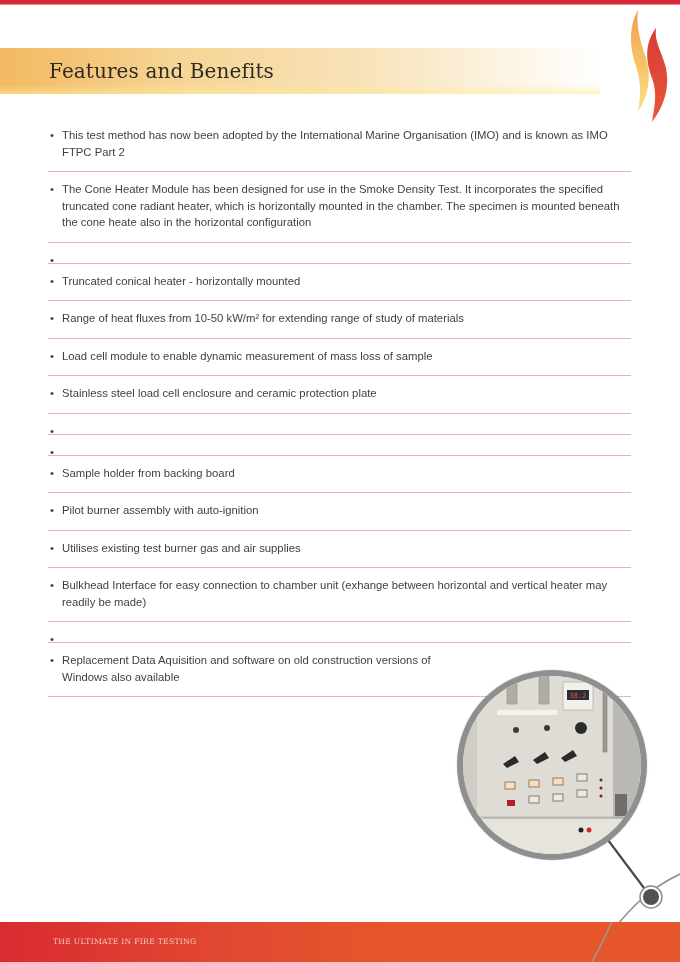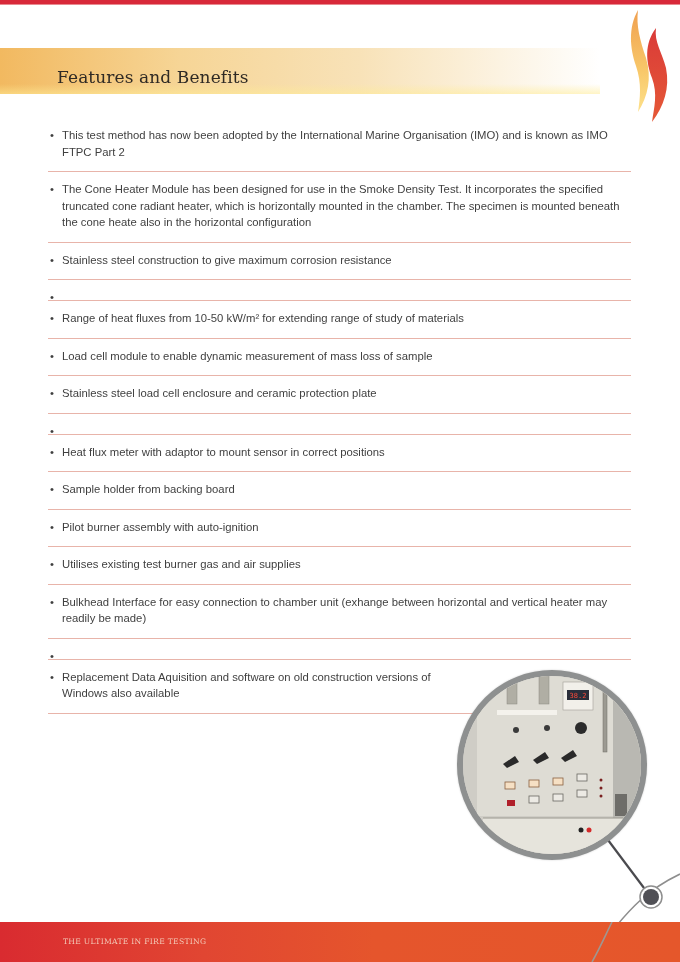--- a/index.html
+++ b/index.html
@@ -18,22 +18,22 @@
       position: absolute; left: 0; top: 48px; width: 600px; height: 46px;
       background: linear-gradient(90deg, #f2b960 0%, #f6d596 30%, #f8e2b8 60%, rgba(255,255,255,0) 100%);
     }
     .title-band::after {
       content: ""; position: absolute; left: 0; bottom: 0; width: 100%; height: 10px;
       background: linear-gradient(180deg, rgba(255,236,150,0) 0%, rgba(255,236,150,0.55) 100%);
     }
     .page-title {
       position: absolute; left: 49px; top: 59px;
       font-family: "DejaVu Serif", "Liberation Serif", serif;
-      font-size: 17px; color: #2f2a24; letter-spacing: 0.1px;
-      margin: 8px; font-weight: normal;
+      font-size: 20px; color: #2f2a24; letter-spacing: 0.1px;
+      margin: 0; font-weight: normal;
     }
     .flame {
       position: absolute; left: 626px; top: 8px; width: 44px; height: 116px;
     }
     .features-list {
       position: absolute; left: 48px; top: 118px; width: 583px;
       margin: 0; padding: 0; list-style: none;
     }
     .feature-item {
       position: relative;
@@ -56,21 +56,21 @@
     }
     .connector {
       position: absolute; left: 560px; top: 820px; width: 120px; height: 142px;
       pointer-events: none;
     }
     .footer {
       position: absolute; left: 0; top: 922px; width: 680px; height: 40px;
       background: linear-gradient(90deg, #d92b30 0%, #e14632 30%, #e5552c 55%, #e5572b 100%);
     }
     .footer-text {
-      position: absolute; left: 63px; top: 15px;
+      position: absolute; left: 53px; top: 15px;
       font-family: "DejaVu Serif", "Liberation Serif", serif;
       font-size: 7.6px; color: #f3cbb9; letter-spacing: 0.3px;
     }
     .footer-arc { position: absolute; left: 0; top: 0; }
   </style>
 </head>
 <body>
 
 <div class="top-bar"></div>
 
@@ -89,27 +89,27 @@
       <stop offset="1" stop-color="#e4502c"></stop>
     </linearGradient>
   </defs>
   <path d="M12 2 C2 20, 4 40, 10 58 C16 76, 14 90, 12 104 C22 88, 26 70, 20 50 C14 32, 10 18, 12 2 Z" fill="url(#fl1)"></path>
   <path d="M30 20 C18 36, 20 54, 26 70 C32 86, 28 100, 26 114 C38 98, 44 80, 40 60 C36 44, 28 34, 30 20 Z" fill="url(#fl2)" opacity="0.95"></path>
 </svg>
 
 <ul class="features-list">
   <li class="feature-item"><span class="bullet">•</span><span class="feature-text">This test method has now been adopted by the International Marine Organisation (IMO) and is known as IMO FTPC Part 2</span></li>
   <li class="feature-item"><span class="bullet">•</span><span class="feature-text">The Cone Heater Module has been designed for use in the Smoke Density Test. It incorporates the specified truncated cone radiant heater, which is horizontally mounted in the chamber. The specimen is mounted beneath the cone heate also in the horizontal configuration</span></li>
-  <li class="feature-item"><span class="bullet">•</span><span class="feature-text">Stainless steel construction to give maximum corrosion resistance</span></li>
   <li class="feature-item"><span class="bullet">•</span></li>
+  <li class="feature-item"><span class="bullet">•</span><span class="feature-text">Truncated conical heater - horizontally mounted</span></li>
   <li class="feature-item"><span class="bullet">•</span><span class="feature-text">Range of heat fluxes from 10-50 kW/m² for extending range of study of materials</span></li>
   <li class="feature-item"><span class="bullet">•</span><span class="feature-text">Load cell module to enable dynamic measurement of mass loss of sample</span></li>
   <li class="feature-item"><span class="bullet">•</span><span class="feature-text">Stainless steel load cell enclosure and ceramic protection plate</span></li>
   <li class="feature-item"><span class="bullet">•</span></li>
-  <li class="feature-item"><span class="bullet">•</span><span class="feature-text">Heat flux meter with adaptor to mount sensor in correct positions</span></li>
+  <li class="feature-item"><span class="bullet">•</span></li>
   <li class="feature-item"><span class="bullet">•</span><span class="feature-text">Sample holder from backing board</span></li>
   <li class="feature-item"><span class="bullet">•</span><span class="feature-text">Pilot burner assembly with auto-ignition</span></li>
   <li class="feature-item"><span class="bullet">•</span><span class="feature-text">Utilises existing test burner gas and air supplies</span></li>
   <li class="feature-item"><span class="bullet">•</span><span class="feature-text">Bulkhead Interface for easy connection to chamber unit (exhange between horizontal and vertical heater may readily be made)</span></li>
   <li class="feature-item"><span class="bullet">•</span></li>
   <li class="feature-item narrow">
       <span class="bullet">•</span>
       <span class="feature-text">Replacement Data Aquisition and software on old construction versions of Windows also available</span>
     </li>
 </ul>

